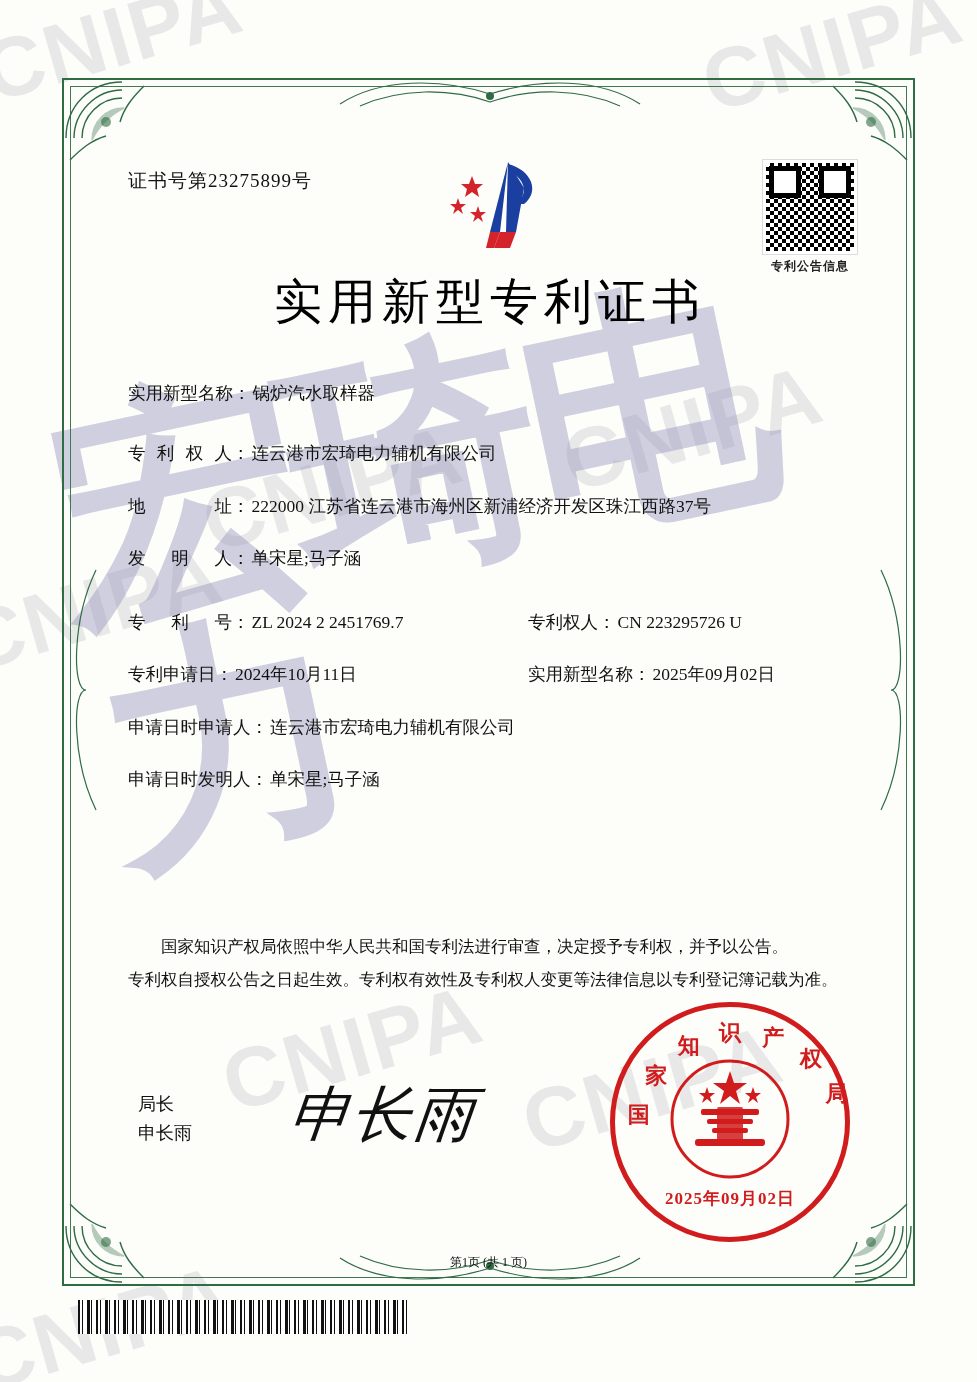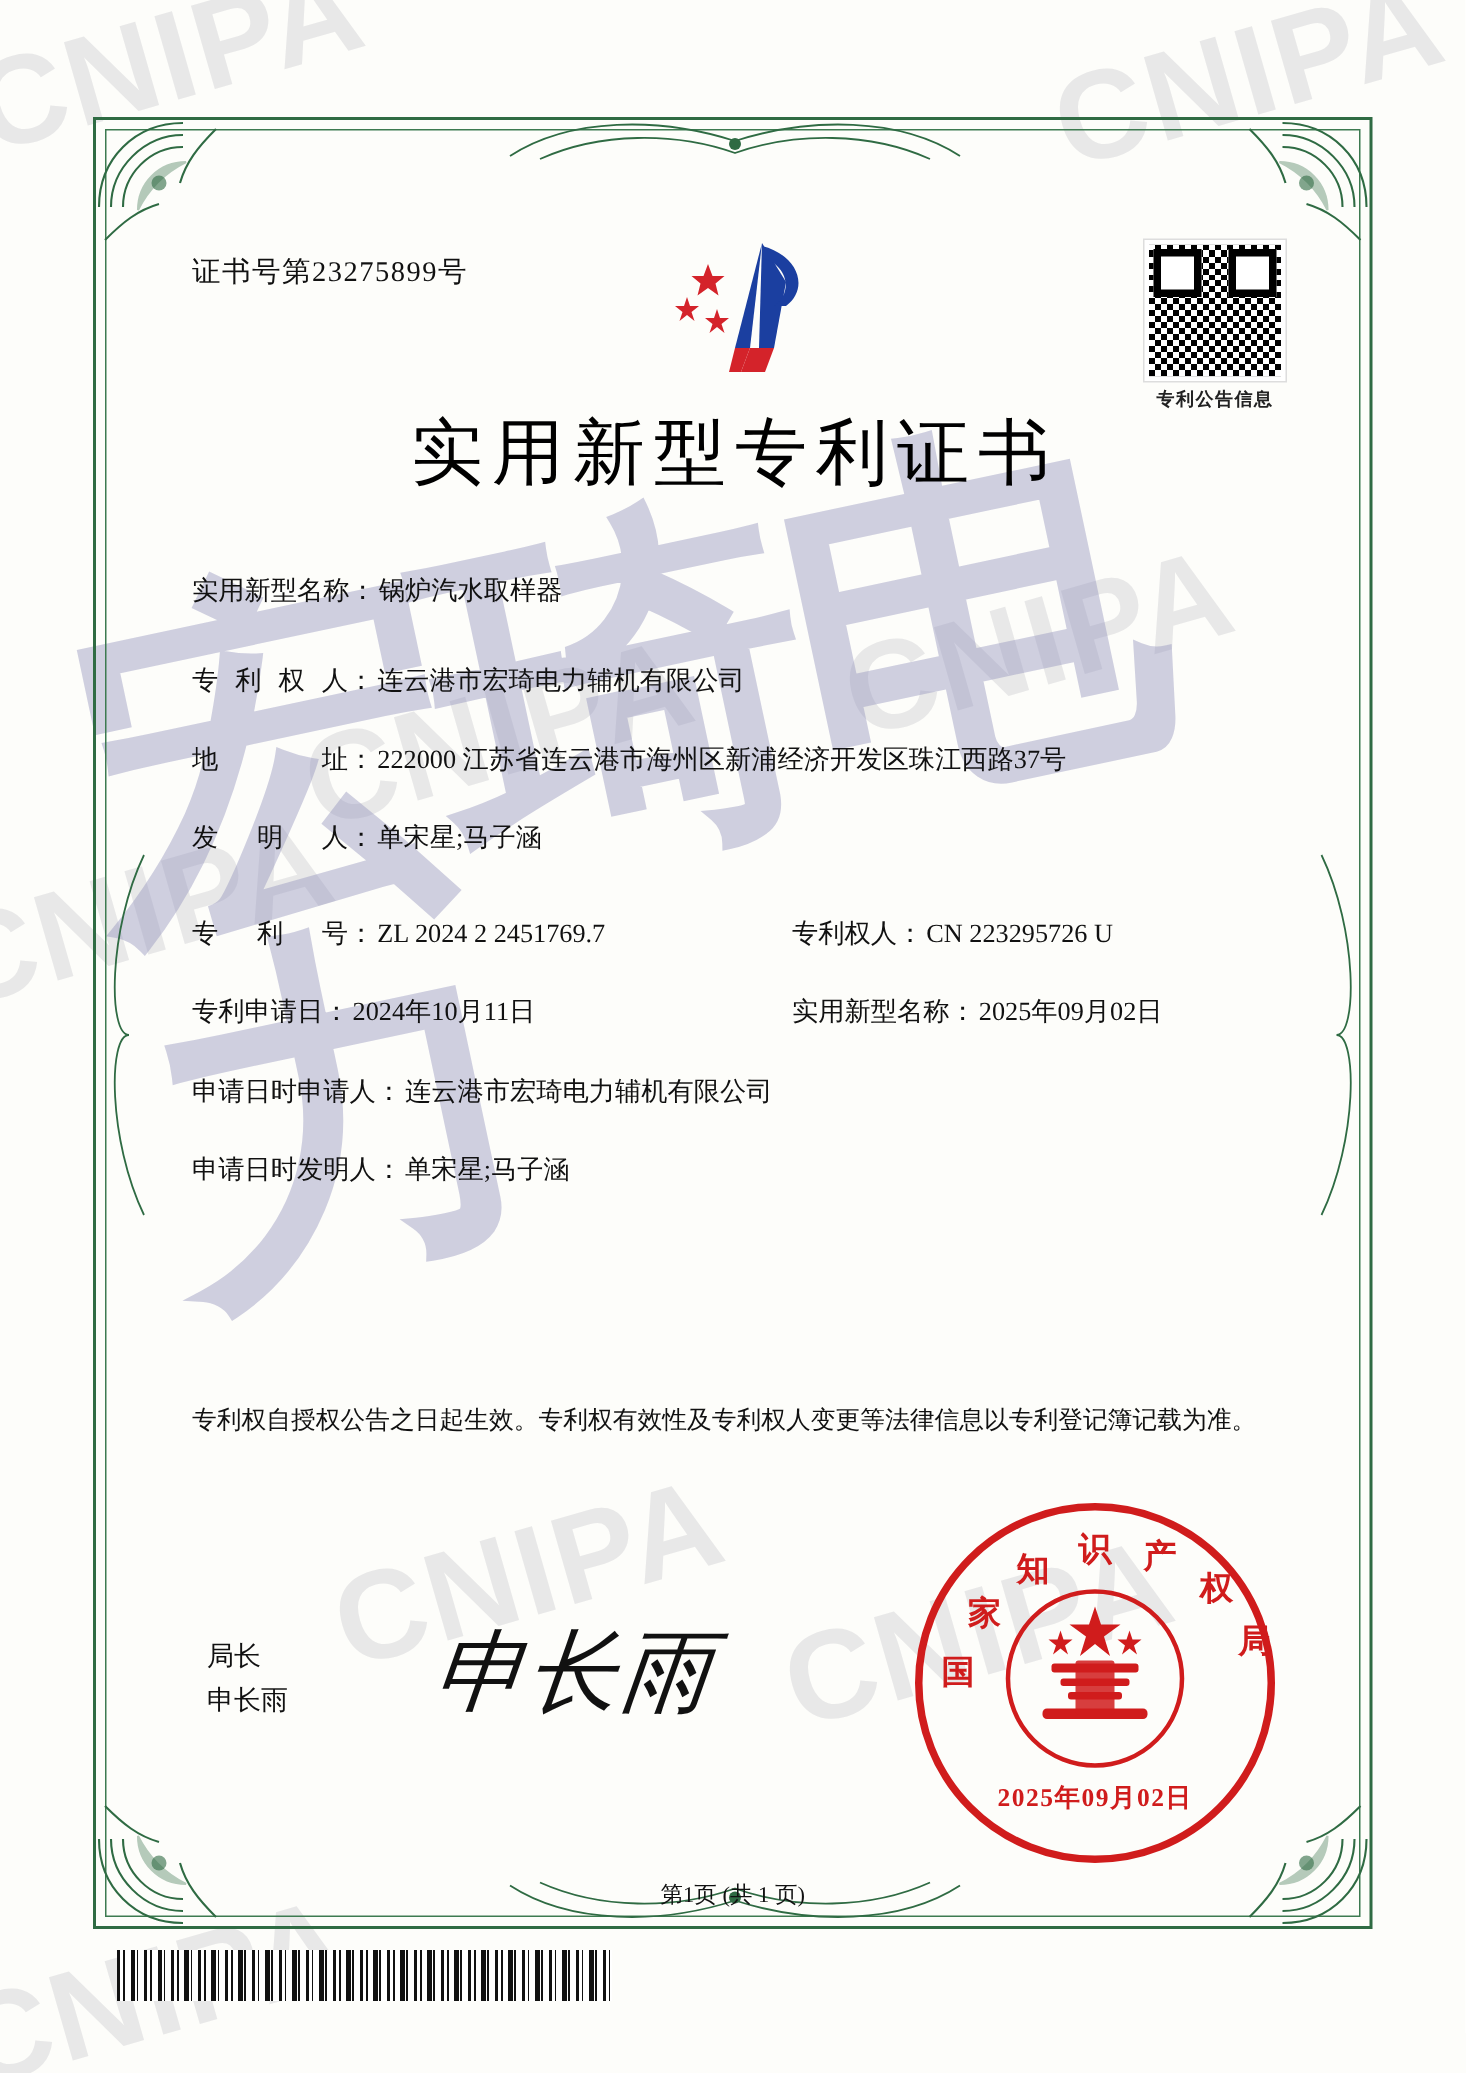--- a/index.html
+++ b/index.html
@@ -261,21 +261,21 @@
     transform-origin: 0 0;
     white-space: nowrap;
   }
 
   .page-no {
     position: absolute;
     left: 0;
     right: 0;
     top: 1254px;
     text-align: center;
-    font-size: 15px;
+    font-size: 12px;
     color: #111;
   }
 
   .barcode {
     position: absolute;
     left: 78px;
     top: 1300px;
     width: 330px;
     height: 34px;
     background: repeating-linear-gradient(
@@ -467,20 +467,21 @@
         <span class="val">连云港市宏琦电力辅机有限公司</span>
       </div>
 
       <div class="row">
         <span class="lbl"><span>申请日时发明人</span>：</span>
         <span class="val">单宋星;马子涵</span>
       </div>
     </div>
 
     <div class="statement">
+      <p class="indent">国家知识产权局依照中华人民共和国专利法进行审查，决定授予专利权，并予以公告。</p>
       <p>专利权自授权公告之日起生效。专利权有效性及专利权人变更等法律信息以专利登记簿记载为准。</p>
     </div>
 
     <div class="sign-block">
       <div>局长</div>
       <div>申长雨</div>
     </div>
     <div class="handwriting">申长雨</div>
 
     <div class="seal">

